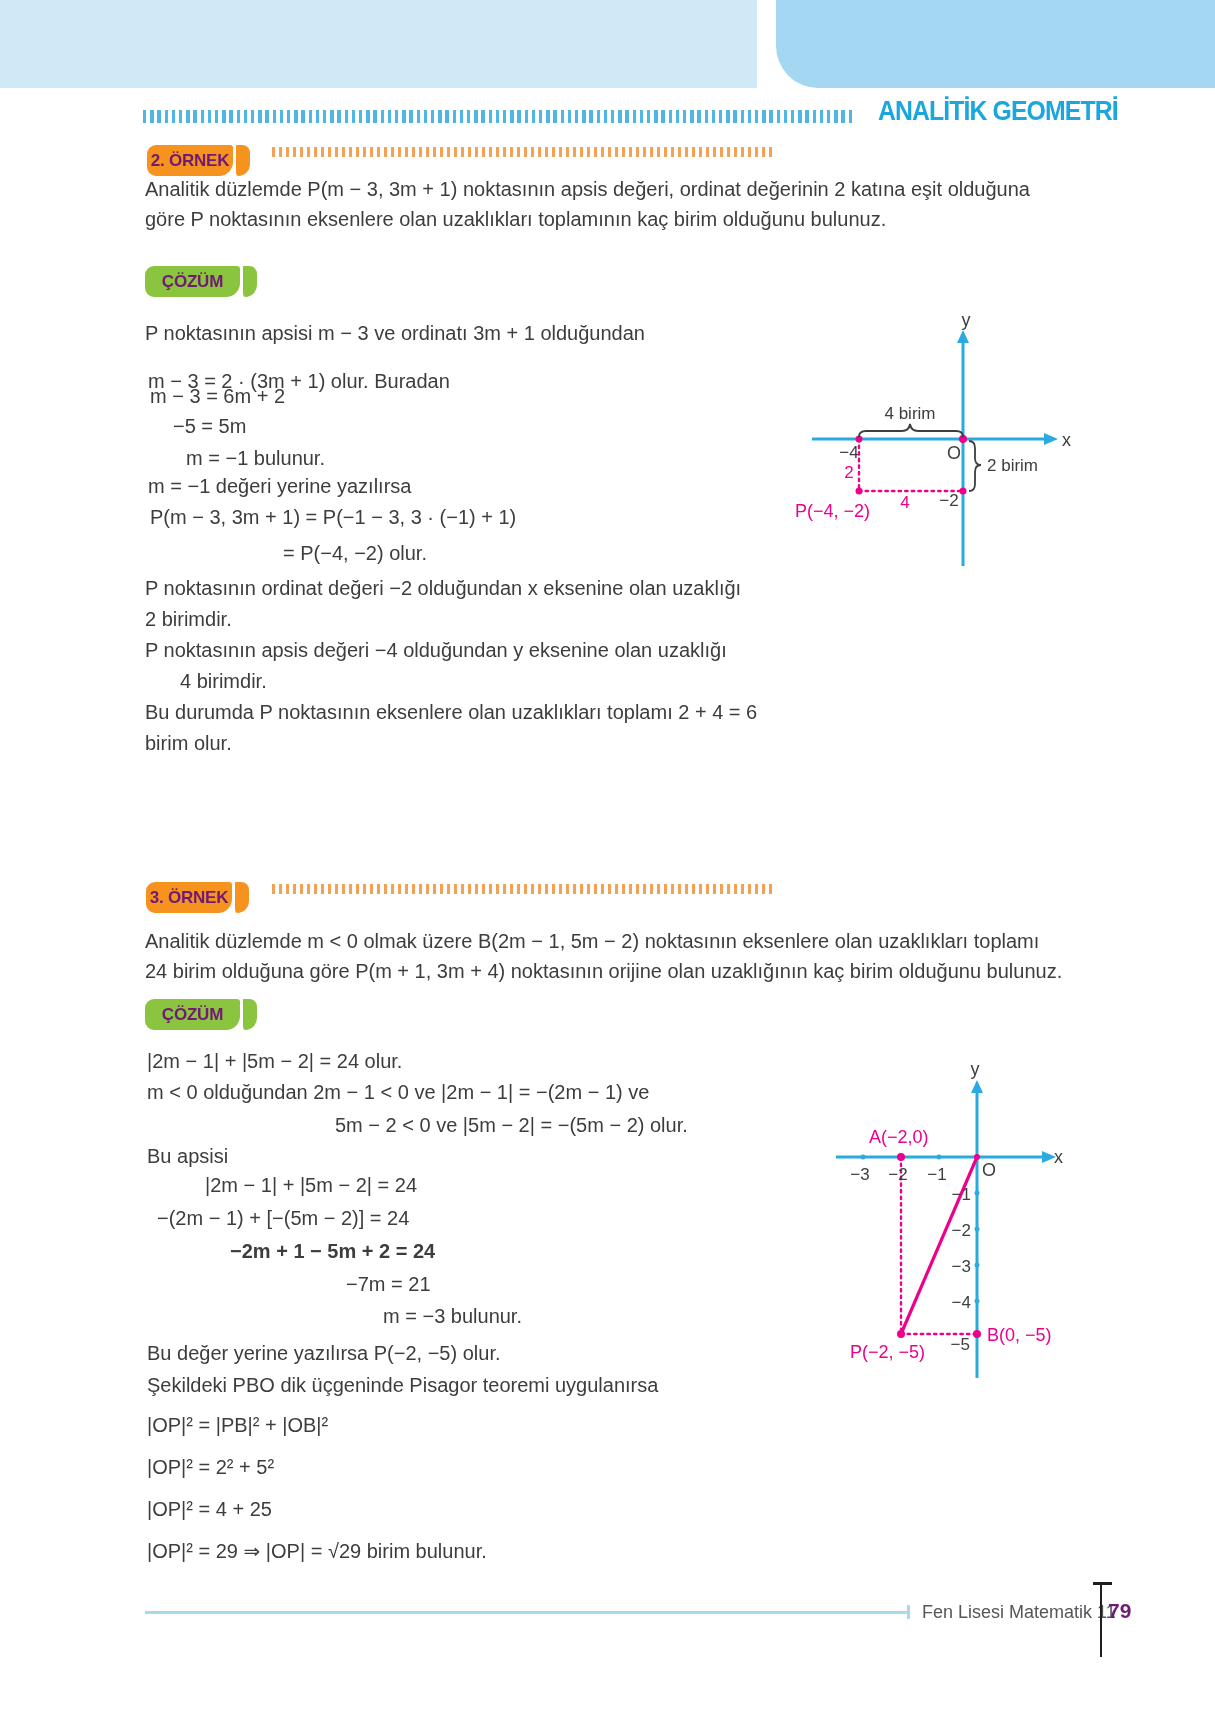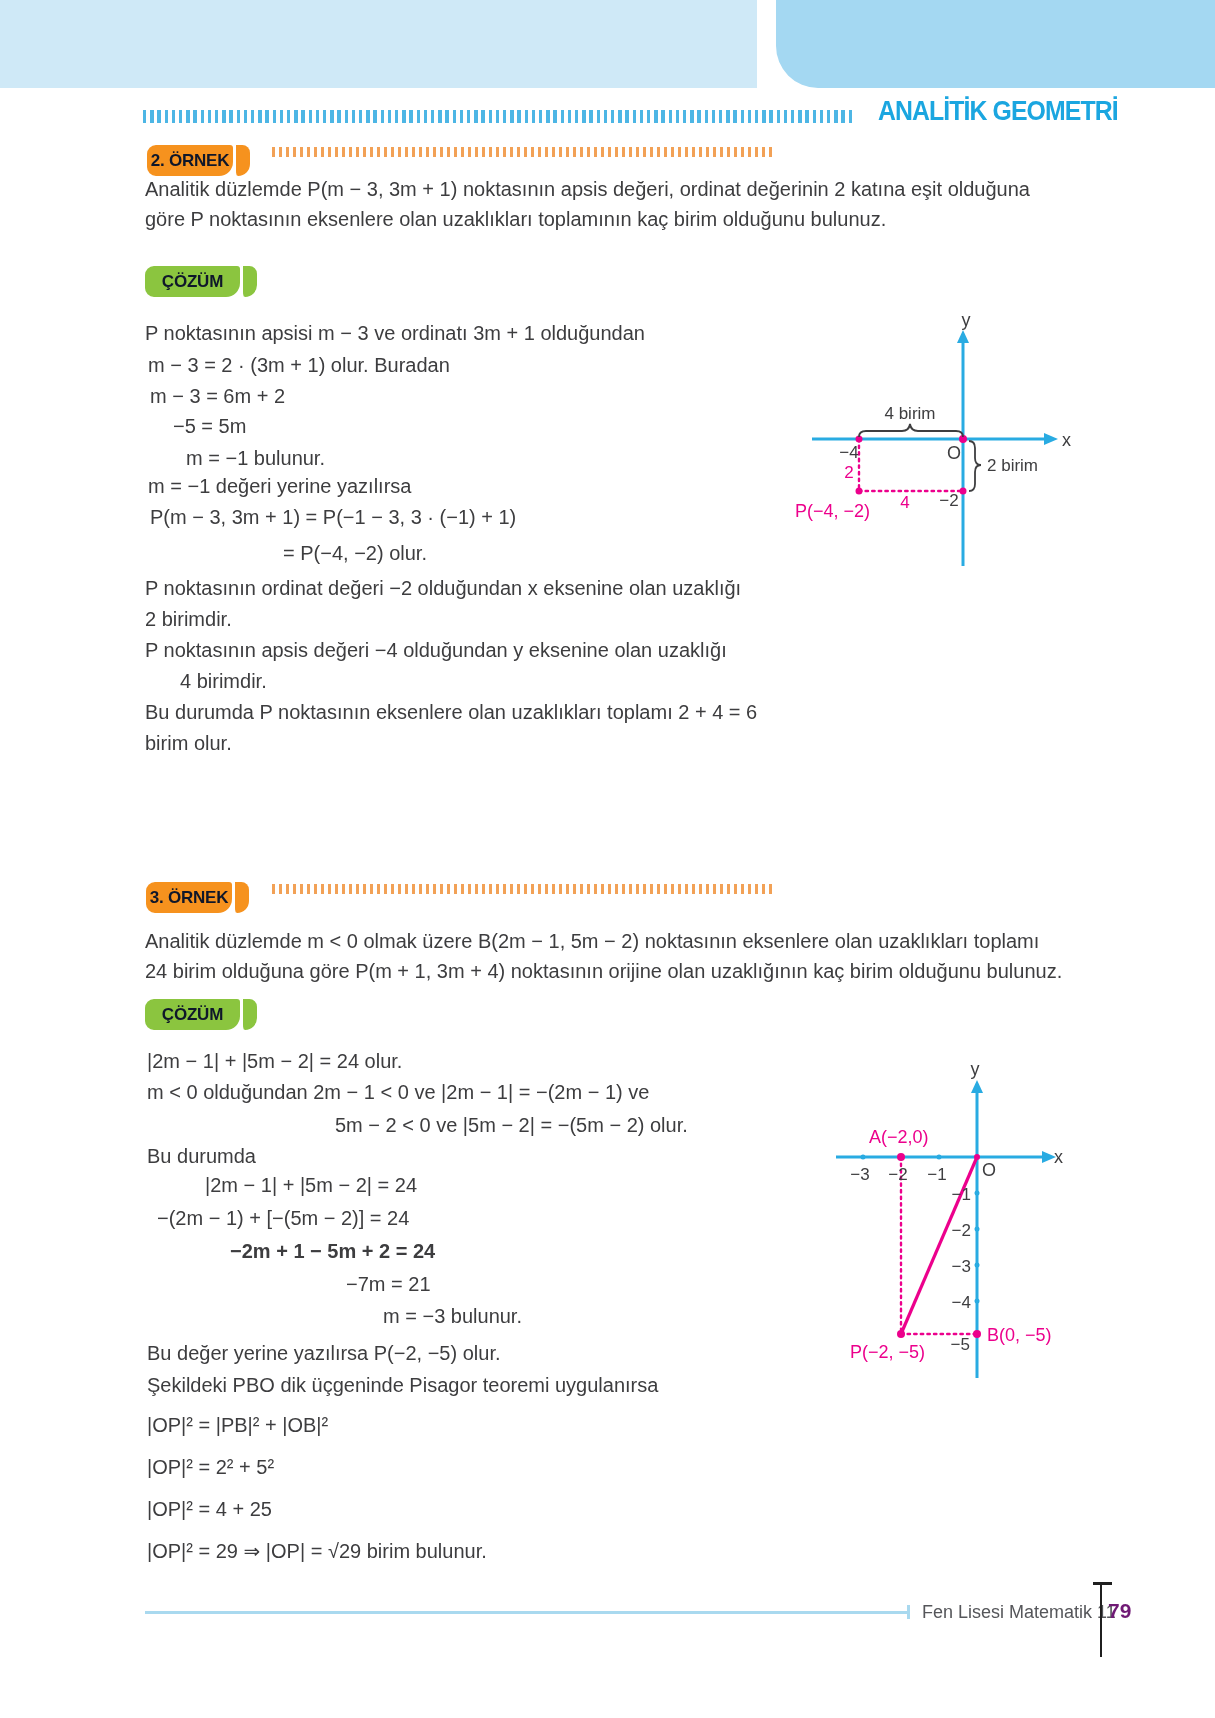--- a/index.html
+++ b/index.html
@@ -12,21 +12,21 @@
   .band-right{position:absolute;left:776px;top:0;width:439px;height:88px;background:#a4d8f2;
               border-bottom-left-radius:42px;}
   .chapter-title{position:absolute;left:878px;top:96px;font-size:27px;font-weight:bold;
                  color:#1ba6e0;letter-spacing:-1px;transform:scaleX(.92);transform-origin:left;
                  white-space:nowrap;}
   .hatch-blue{position:absolute;left:143px;top:110px;width:712px;height:13px;
       background:repeating-linear-gradient(90deg,#4db6e5 0 3.4px,rgba(0,0,0,0) 3.4px 7.2px);}
   .dash-orange{position:absolute;height:10px;
       background:repeating-linear-gradient(90deg,#f2a156 0 3.4px,rgba(0,0,0,0) 3.4px 7px);}
   
-  .badge{position:absolute;height:31px;color:#0f172a;font-weight:bold;font-size:17px;
+  .badge{position:absolute;height:31px;color:#701a75;font-weight:bold;font-size:17px;
          display:flex;align-items:center;justify-content:center;letter-spacing:-.2px;
          border-radius:9px 3px 14px 9px;}
   .badge.orange{background:#f6921e;}
   .badge.green{background:#8bc53f;}
   .tab{position:absolute;width:17px;height:31px;box-sizing:border-box;border-left:3px solid #fff;
        border-radius:2px 9px 14px 6px;}
   .tab.orange{background:#f6921e;}
   .tab.green{background:#8bc53f;}
   
   .foot-line{position:absolute;left:145px;top:1611px;width:763px;height:3px;background:#a9d9ef;}
@@ -54,21 +54,21 @@
 
 <div class="t" style="left:145px;top:176px;">Analitik düzlemde P(m − 3, 3m + 1) noktasının apsis değeri, ordinat değerinin 2 katına eşit olduğuna</div>
 <div class="t" style="left:145px;top:206px;">göre P noktasının eksenlere olan uzaklıkları toplamının kaç birim olduğunu bulunuz.</div>
 
 <div class="badge green" style="left:145px;top:266px;width:95px;">
   <span>ÇÖZÜM</span>
 </div>
 <div class="tab green" style="left:240px;top:266px;"></div>
 
 <div class="t" style="left:145px;top:320px;">P noktasının apsisi m − 3 ve ordinatı 3m + 1 olduğundan</div>
-<div class="t" style="left:148px;top:352px;text-align:right;">m − 3 = 2 · (3m + 1) olur. Buradan</div>
+<div class="t" style="left:148px;top:368px;text-align:right;">m − 3 = 2 · (3m + 1) olur. Buradan</div>
 <div class="t" style="left:150px;top:383px;">m − 3 = 6m + 2</div>
 <div class="t" style="left:173px;top:413px;">−5 = 5m</div>
 <div class="t" style="left:186px;top:445px;">m = −1 bulunur.</div>
 <div class="t" style="left:148px;top:473px;">m = −1 değeri yerine yazılırsa</div>
 <div class="t" style="left:150px;top:504px;">P(m − 3, 3m + 1) = P(−1 − 3, 3 · (−1) + 1)</div>
 <div class="t" style="left:283px;top:540px;">= P(−4, −2) olur.</div>
 
 <div class="t" style="left:145px;top:575px;">P noktasının ordinat değeri −2 olduğundan x eksenine olan uzaklığı</div>
 <div class="t" style="left:145px;top:606px;">2 birimdir.</div>
 <div class="t" style="left:145px;top:637px;">P noktasının apsis değeri −4 olduğundan y eksenine olan uzaklığı</div>
@@ -116,21 +116,21 @@
 <div class="t" style="left:145px;top:958px;">24 birim olduğuna göre P(m + 1, 3m + 4) noktasının orijine olan uzaklığının kaç birim olduğunu bulunuz.</div>
 
 <div class="badge green" style="left:145px;top:999px;width:95px;">
   <span>ÇÖZÜM</span>
 </div>
 <div class="tab green" style="left:240px;top:999px;"></div>
 
 <div class="t" style="left:147px;top:1048px;">|2m − 1| + |5m − 2| = 24 olur.</div>
 <div class="t" style="left:147px;top:1079px;">m &lt; 0 olduğundan 2m − 1 &lt; 0 ve |2m − 1| = −(2m − 1) ve</div>
 <div class="t" style="left:335px;top:1112px;">5m − 2 &lt; 0 ve |5m − 2| = −(5m − 2) olur.</div>
-<div class="t" style="left:147px;top:1143px;">Bu durumda</div>
+<div class="t" style="left:147px;top:1143px;">Bu apsisi</div>
 <div class="t" style="left:205px;top:1172px;">|2m − 1| + |5m − 2| = 24</div>
 <div class="t" style="left:157px;top:1205px;">−(2m − 1) + [−(5m − 2)] = 24</div>
 <div class="t" style="left:230px;top:1238px;font-weight:bold;">−2m + 1 − 5m + 2 = 24</div>
 <div class="t" style="left:346px;top:1271px;">−7m = 21</div>
 <div class="t" style="left:383px;top:1303px;">m = −3 bulunur.</div>
 <div class="t" style="left:147px;top:1340px;">Bu değer yerine yazılırsa P(−2, −5) olur.</div>
 <div class="t" style="left:147px;top:1372px;">Şekildeki PBO dik üçgeninde Pisagor teoremi uygulanırsa</div>
 <div class="t" style="left:147px;top:1412px;">|OP|² = |PB|² + |OB|²</div>
 <div class="t" style="left:147px;top:1454px;">|OP|² = 2² + 5²</div>
 <div class="t" style="left:147px;top:1496px;">|OP|² = 4 + 25</div>

